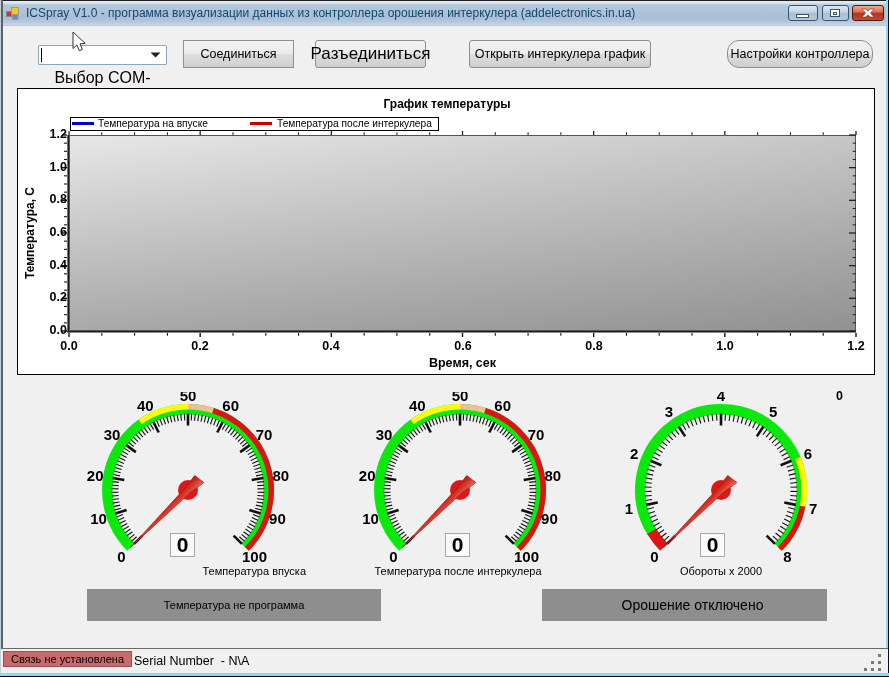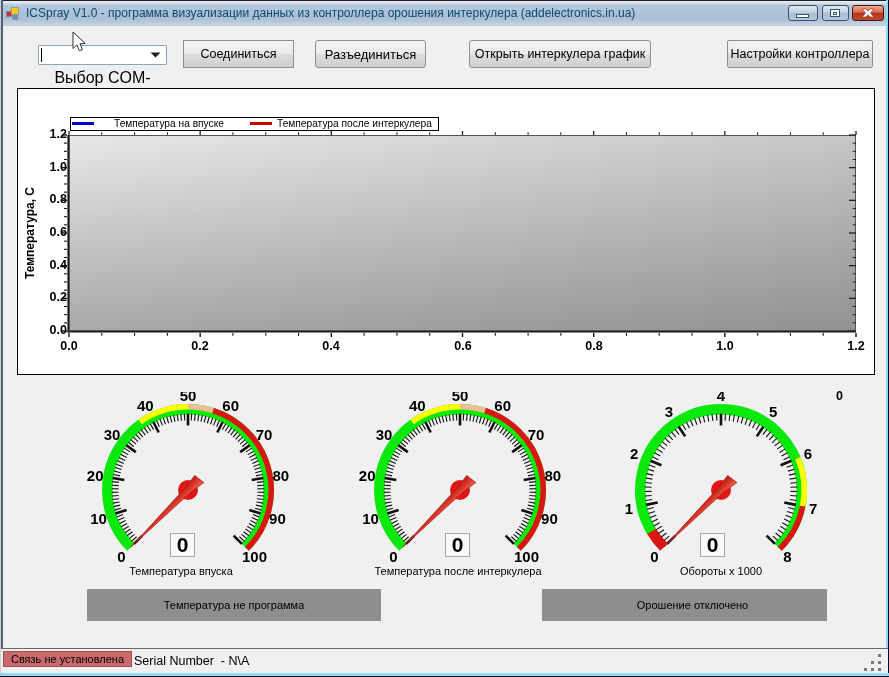--- a/index.html
+++ b/index.html
@@ -35,32 +35,33 @@
 </svg>
 
 <div class="abs" style="left:38px;top:45px;width:129px;height:20px;background:#fff;border:1px solid #86a8c5;border-radius:1px"></div>
 <div class="abs" style="left:41px;top:48px;width:1px;height:14px;background:#000"></div>
 <svg class="abs" style="left:150px;top:52px" width="11" height="6" viewBox="0 0 11 6">
     <path d="M0.5 0.5 L10.5 0.5 L5.5 5.5 Z" fill="#222"></path>
   </svg>
 <div class="abs" style="left:38px;top:69px;width:129px;text-align:center;font-size:16px">Выбор COM-порта</div>
 
 <div class="abs" style="left:183px;top:40px;width:111px;height:28px;border:1px solid #8e8f8f;border-radius:0;background:linear-gradient(#f2f2f2 0%,#ebebeb 50%,#dddddd 50%,#cfcfcf 100%);font-size:12.5px;display:flex;align-items:center;justify-content:center">Соединиться</div>
-<div class="abs" style="left:315px;top:40px;width:111px;height:28px;border:1px solid #8e8f8f;border-radius:3px;background:linear-gradient(#f2f2f2 0%,#ebebeb 50%,#dddddd 50%,#cfcfcf 100%);font-size:13px;display:flex;align-items:center;justify-content:center">Разъединиться</div>
+<div class="abs" style="left:315px;top:40px;width:111px;height:28px;border:1px solid #8e8f8f;border-radius:3px;background:linear-gradient(#f2f2f2 0%,#ebebeb 50%,#dddddd 50%,#cfcfcf 100%);font-size:17px;display:flex;align-items:center;justify-content:center">Разъединиться</div>
 <div class="abs" style="left:469px;top:40px;width:182px;height:28px;border:1px solid #8e8f8f;border-radius:3px;background:linear-gradient(#f2f2f2 0%,#ebebeb 50%,#dddddd 50%,#cfcfcf 100%);font-size:12.5px;display:flex;align-items:center;justify-content:center">Открыть интеркулера график</div>
-<div class="abs" style="left:727px;top:40px;width:146px;height:28px;border:1px solid #8e8f8f;border-radius:2px;background:linear-gradient(#f2f2f2 0%,#ebebeb 50%,#dddddd 50%,#cfcfcf 100%);font-size:12.5px;display:flex;align-items:center;justify-content:center">Настройки контроллера</div>
+<div class="abs" style="left:727px;top:40px;width:146px;height:28px;border:1px solid #8e8f8f;border-radius:12px;background:linear-gradient(#f2f2f2 0%,#ebebeb 50%,#dddddd 50%,#cfcfcf 100%);font-size:12.5px;display:flex;align-items:center;justify-content:center">Настройки контроллера</div>
 
 <svg class="abs" style="left:71px;top:31px" width="16" height="23" viewBox="0 0 16 23">
   <path d="M2 1 L2 17.5 L5.9 13.9 L8.3 19.8 L11.4 18.5 L9 12.8 L14.2 12.4 Z" fill="#fff" stroke="#333" stroke-width="1"></path>
 </svg>
 
 <div class="abs" style="left:17px;top:88px;width:858px;height:287px;background:#fff;border:1px solid #000">
+  <div class="abs" style="left:0;top:8px;width:858px;text-align:center;font-size:12px;font-weight:bold">График температуры</div>
   <div class="abs" style="left:51.5px;top:28px;width:369px;height:13.5px;border:1px solid #000;background:#fff"></div>
   <div class="abs" style="left:54px;top:33px;width:22px;height:3px;background:#0000cc"></div>
-  <div class="abs" style="left:96px;top:28.5px;font-size:10.2px">Температура на впуске</div>
+  <div class="abs" style="left:80px;top:28.5px;font-size:10.2px">Температура на впуске</div>
   <div class="abs" style="left:232px;top:33px;width:22px;height:3px;background:#cc0000"></div>
   <div class="abs" style="left:259px;top:28.5px;font-size:10.2px">Температура после интеркулера</div>
   <div class="abs" style="left:51px;top:46px;width:787px;height:196px;background:linear-gradient(to right,rgba(0,0,0,0),rgba(0,0,0,0.14)),linear-gradient(#e7e7e7,#a9a9a9);border:1px solid #555"></div>
   <svg class="abs" style="left:0;top:0" width="858" height="285" viewBox="0 0 858 285">
   <line x1="50.2" y1="46" x2="50.2" y2="243.6" stroke="#1a1a1a" stroke-width="1.6"></line>
 <line x1="49.4" y1="242.8" x2="838" y2="242.8" stroke="#1a1a1a" stroke-width="1.6"></line>
 <line x1="51.00" y1="244" x2="51.00" y2="248" stroke="#151515" stroke-width="1.4"></line>
 <line x1="83.79" y1="244" x2="83.79" y2="246.8" stroke="#151515" stroke-width="1.1"></line>
 <line x1="116.58" y1="244" x2="116.58" y2="246.8" stroke="#151515" stroke-width="1.1"></line>
 <line x1="149.38" y1="244" x2="149.38" y2="246.8" stroke="#151515" stroke-width="1.1"></line>
@@ -168,20 +169,21 @@
 <div style="position:absolute;left:559px;top:250px;width:34px;text-align:center;font-size:12.5px;font-weight:bold">0.8</div>
 <div style="position:absolute;left:690px;top:250px;width:34px;text-align:center;font-size:12.5px;font-weight:bold">1.0</div>
 <div style="position:absolute;left:821px;top:250px;width:34px;text-align:center;font-size:12.5px;font-weight:bold">1.2</div>
 <div style="position:absolute;left:17px;top:234px;width:32px;text-align:right;font-size:12.5px;font-weight:bold">0.0</div>
 <div style="position:absolute;left:17px;top:201px;width:32px;text-align:right;font-size:12.5px;font-weight:bold">0.2</div>
 <div style="position:absolute;left:17px;top:169px;width:32px;text-align:right;font-size:12.5px;font-weight:bold">0.4</div>
 <div style="position:absolute;left:17px;top:136px;width:32px;text-align:right;font-size:12.5px;font-weight:bold">0.6</div>
 <div style="position:absolute;left:17px;top:103px;width:32px;text-align:right;font-size:12.5px;font-weight:bold">0.8</div>
 <div style="position:absolute;left:17px;top:71px;width:32px;text-align:right;font-size:12.5px;font-weight:bold">1.0</div>
 <div style="position:absolute;left:17px;top:38px;width:32px;text-align:right;font-size:12.5px;font-weight:bold">1.2</div>
+  <div class="abs" style="left:51px;top:267px;width:787px;text-align:center;font-size:12.5px;font-weight:bold">Время, сек</div>
   <div class="abs" style="left:-53px;top:137px;width:130px;height:14px;text-align:center;font-size:12px;font-weight:bold;transform:rotate(-90deg);white-space:nowrap">Температура, С</div>
 </div>
 
 <div class="abs" style="left:836px;top:389px;font-size:12.5px;font-weight:bold">0</div>
 
 <svg style="position:absolute;left:72px;top:392px" width="232" height="186" viewBox="0 0 232 186">
     <path d="M 58.90 155.10 A 80.75 80.75 0 1 1 173.10 155.10" fill="none" stroke="#0be80b" stroke-width="10.5"></path>
 <path d="M 68.13 29.89 A 83.25 83.25 0 0 1 116.00 14.75" fill="none" stroke="#ffff00" stroke-width="5.5"></path>
 <path d="M 116.00 14.75 A 83.25 83.25 0 0 1 141.10 18.62" fill="none" stroke="#edbf92" stroke-width="5.5"></path>
 <path d="M 141.10 18.62 A 83.25 83.25 0 0 1 174.87 156.87" fill="none" stroke="#dd1414" stroke-width="5.5"></path>
@@ -537,26 +539,26 @@
         <stop offset="1" stop-color="#b01c10"></stop>
       </linearGradient>
     </defs>
 <polygon points="58.7,155.3 113.5,95.5 122.7,83.5 131.9,90.6 118.8,100.1" fill="url(#ng116_98_8)" stroke="#a51414" stroke-width="0.7"></polygon>
   </svg>
 
 <div class="abs" style="left:170px;top:533px;width:25px;height:24px;background:#f9f9f9;border:1px solid #a8a8a8;font-size:21px;font-weight:bold;display:flex;align-items:center;justify-content:center">0</div>
 <div class="abs" style="left:445px;top:533px;width:25px;height:24px;background:#f9f9f9;border:1px solid #a8a8a8;font-size:21px;font-weight:bold;display:flex;align-items:center;justify-content:center">0</div>
 <div class="abs" style="left:700px;top:533px;width:25px;height:24px;background:#f9f9f9;border:1px solid #a8a8a8;font-size:21px;font-weight:bold;display:flex;align-items:center;justify-content:center">0</div>
 
-<div class="abs" style="left:56px;top:565px;width:250px;text-align:center;font-size:11px;white-space:nowrap">Температура впуска</div>
+<div class="abs" style="left:56px;top:565px;width:250px;text-align:right;font-size:11px;white-space:nowrap">Температура впуска</div>
 <div class="abs" style="left:333px;top:565px;width:250px;text-align:center;font-size:11px;white-space:nowrap">Температура после интеркулера</div>
-<div class="abs" style="left:596px;top:565px;width:250px;text-align:center;font-size:11px;white-space:nowrap">Обороты x 1000</div>
+<div class="abs" style="left:596px;top:565px;width:250px;text-align:center;font-size:11px;white-space:nowrap">Обороты x 2000</div>
 
 <div class="abs" style="left:87px;top:589px;width:294px;height:32px;background:#8e8e8e;display:flex;align-items:center;justify-content:center;font-size:11px">Температура не программа</div>
-<div class="abs" style="left:542px;top:589px;width:285px;height:32px;background:#8e8e8e;display:flex;align-items:center;justify-content:center;font-size:11px;padding-left:16px">Орошение отключено</div>
+<div class="abs" style="left:542px;top:589px;width:285px;height:32px;background:#8e8e8e;display:flex;align-items:center;justify-content:center;font-size:14px;padding-left:16px">Орошение отключено</div>
 
 <div class="abs" style="left:1px;top:648px;width:887px;height:25px;background:#f0f0f0;border-top:1px solid #6a6a6a"></div>
 <div class="abs" style="left:3px;top:651px;width:129px;height:16px;background:#c96a6d;border:1px solid #a05052;display:flex;align-items:center;justify-content:center;font-size:11px">Связь не установлена</div>
 <div class="abs" style="left:134px;top:651px;height:20px;display:flex;align-items:center;font-size:12.5px">Serial Number&nbsp; - N\A</div>
 <svg class="abs" style="left:862px;top:652px" width="22" height="20" viewBox="0 0 22 20">
   <g fill="#7a7a7a">
     <rect x="16" y="2" width="3" height="3"></rect>
       <rect x="9" y="9" width="3" height="3"></rect>
       <rect x="16" y="9" width="3" height="3"></rect>
     <rect x="2" y="16" width="3" height="3"></rect>

